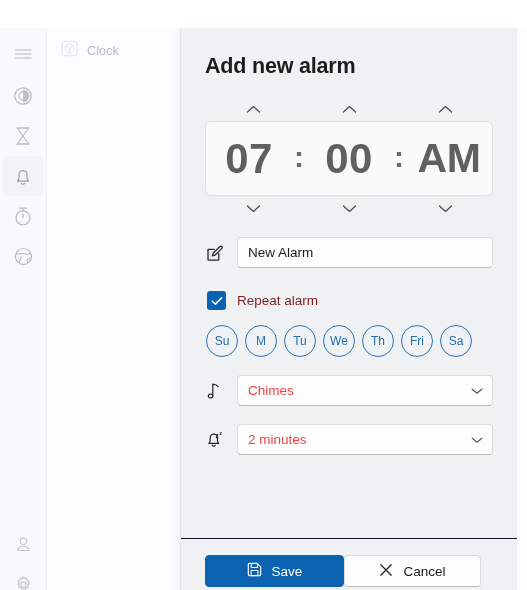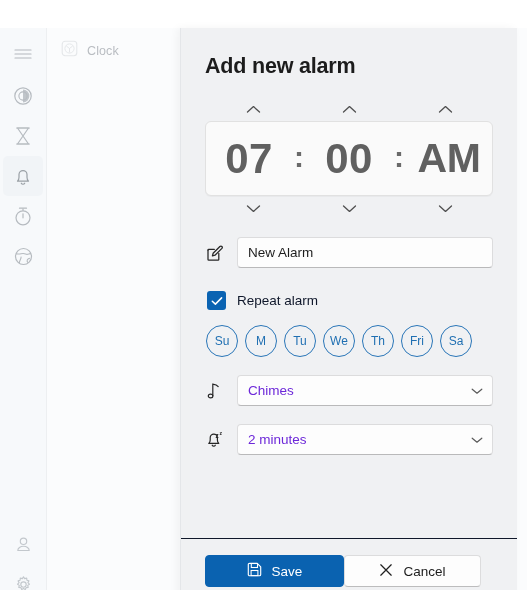--- a/index.html
+++ b/index.html
@@ -173,21 +173,21 @@
     height: 31px;
     background: #fdfdfd;
     border: 1px solid #dcdcdd;
     border-bottom-color: #b9b9ba;
     border-radius: 4px;
     display: flex;
     align-items: center;
     justify-content: space-between;
     padding: 0 9px 0 10px;
     font-size: 13.5px;
-    color: #6d28d9;
+    color: #ef4444;
     cursor: pointer;
   }
   .row-name { margin-top: 17px; }
   .row-sound { margin-top: 18px; }
   .row-snooze { margin-top: 18px; }
 
   
   .chk-row {
     display: flex;
     align-items: center;
@@ -198,21 +198,21 @@
   }
   .chk {
     width: 19px; height: 19px;
     border-radius: 3px;
     background: #0a63b2;
     display: flex;
     align-items: center;
     justify-content: center;
     flex: 0 0 19px;
   }
-  .chk-label { font-size: 13.5px; color: #0f172a; }
+  .chk-label { font-size: 13.5px; color: #7f1d1d; }
 
   
   .days {
     display: flex;
     gap: 7px;
     margin-top: 15px;
     margin-left: 1px;
   }
   .day {
     width: 32px; height: 32px;

